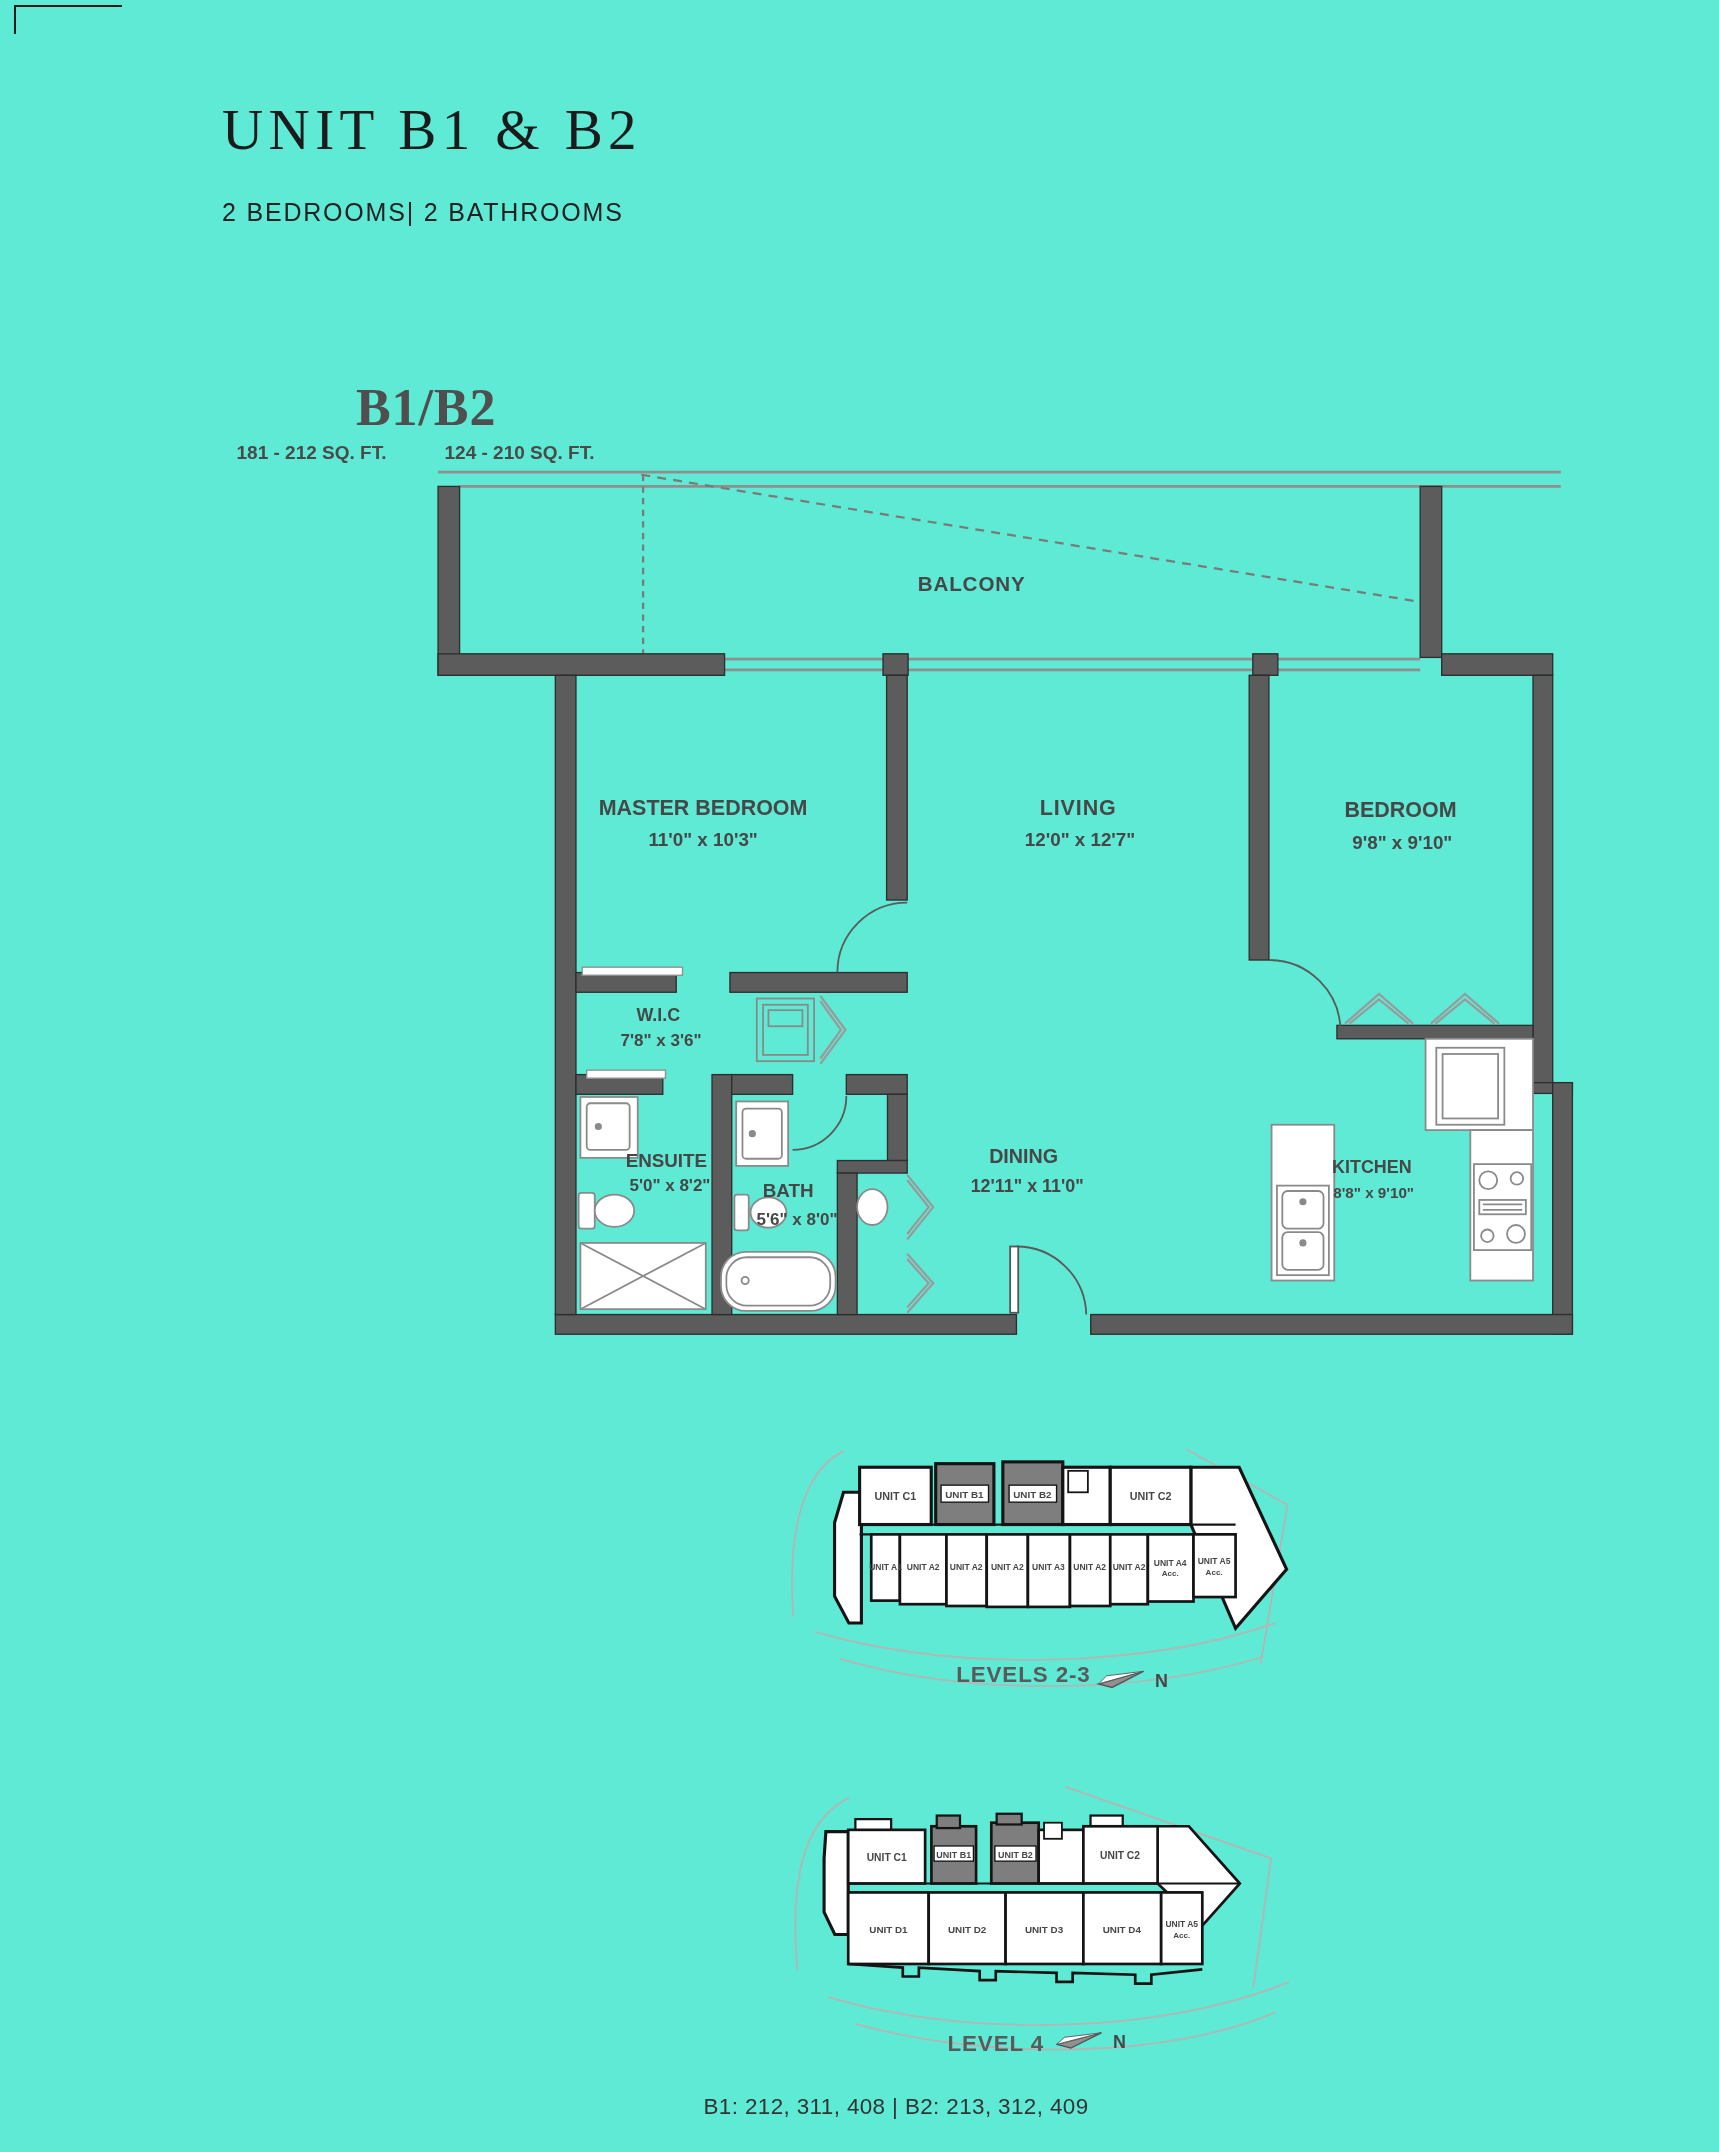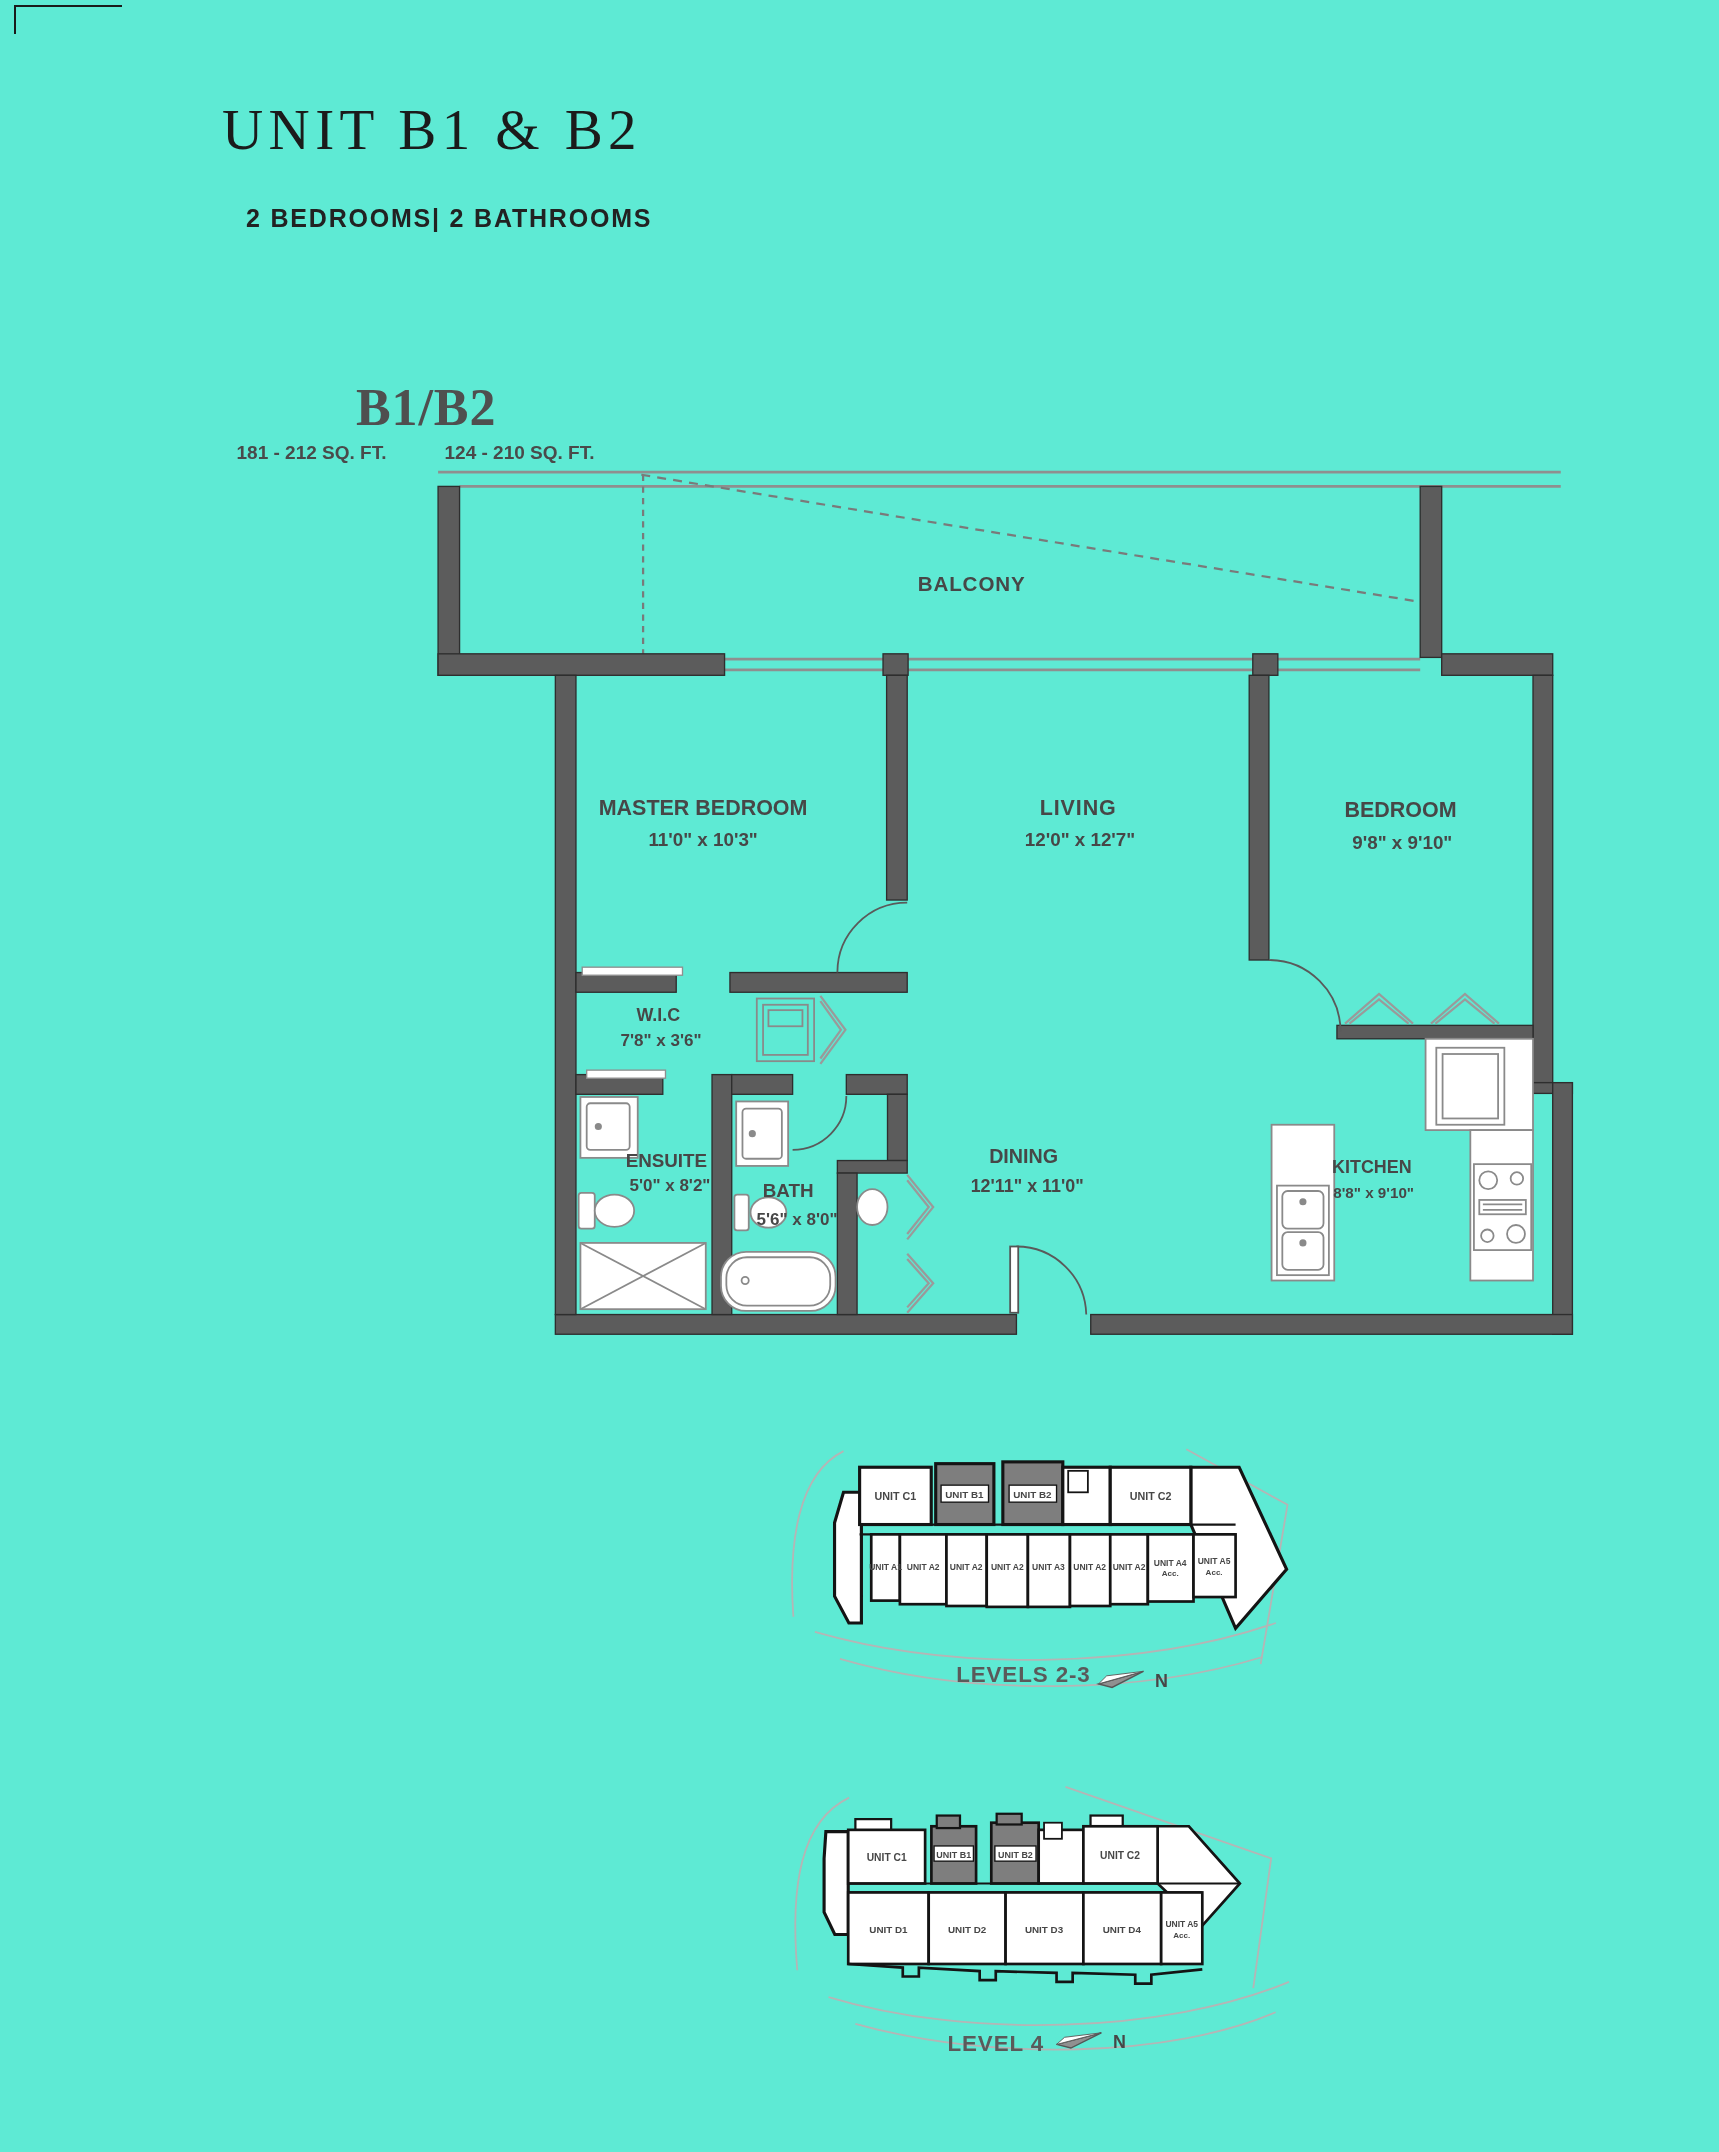--- a/index.html
+++ b/index.html
@@ -2,21 +2,21 @@
 <html style="font-size:14.3px"><head>
 <meta charset="utf-8">
 <style>
   html,body{margin:0;padding:0;background:#fff;}
   #page{position:relative;width:1720px;height:2153px;background:#5eead4;overflow:hidden;
         font-family:"Liberation Sans", sans-serif;}
   .serif{font-family:"Liberation Serif","DejaVu Serif",serif;}
   .abs{position:absolute;}
   #corner-mark{left:14.3px;top:5.4px;width:106px;height:27px;border-top:2.7px solid #1a1a1a;border-left:2.7px solid #1a1a1a;}
   #title{left:222px;top:97px;font-size:57px;letter-spacing:5.4px;color:#1b1b1b;font-weight:400;}
-  #subtitle1{left:222px;top:204px;font-size:25px;letter-spacing:1.8px;color:#222;font-weight:700;margin-left:24px;}
+  #subtitle1{left:222px;top:198px;font-size:25px;letter-spacing:1.8px;color:#222;font-weight:400;}
   #subtitle2{left:222px;top:238px;font-size:25px;letter-spacing:1.3px;color:#222;font-weight:500;}
   #plan-name{left:356px;top:378px;font-size:52px;font-weight:700;color:#4f4f4f;letter-spacing:0.9px;}
   .area-label{top:442px;font-size:19px;font-weight:700;color:#4a4a4a;width:269px;text-align:center;}
   #area-left{left:177px;}
   #area-right{left:385px;}
   #footer-units{left:502px;top:2094px;width:788px;text-align:center;font-size:22.4px;color:#333;letter-spacing:0.4px;}
   svg text{font-family:"Liberation Sans",sans-serif;fill:#474747;font-weight:bold;}
   .kp-caption{fill:#5a5a5a !important;}
 </style>
 </head>
@@ -320,15 +320,16 @@
       <text x="440" y="179" font-size="9">Acc.</text>
     </g>
     <text x="232" y="305" font-size="25" text-anchor="middle" letter-spacing="1" class="kp-caption">LEVEL 4</text>
     <g>
       <path d="M 300,298 L 350,285 L 316,302 Z" fill="#909090" stroke="#555" stroke-width="1.5"></path>
       <path d="M 300,298 L 350,285 L 309,290 Z" fill="#fff" stroke="#555" stroke-width="1"></path>
       <text x="363" y="302" font-size="20">N</text>
     </g>
   </svg>
 
+  <div id="footer-units" class="abs">B1: 212, 311, 408 | B2: 213, 312, 409</div>
 
 </div>
 
 
 </body></html>

